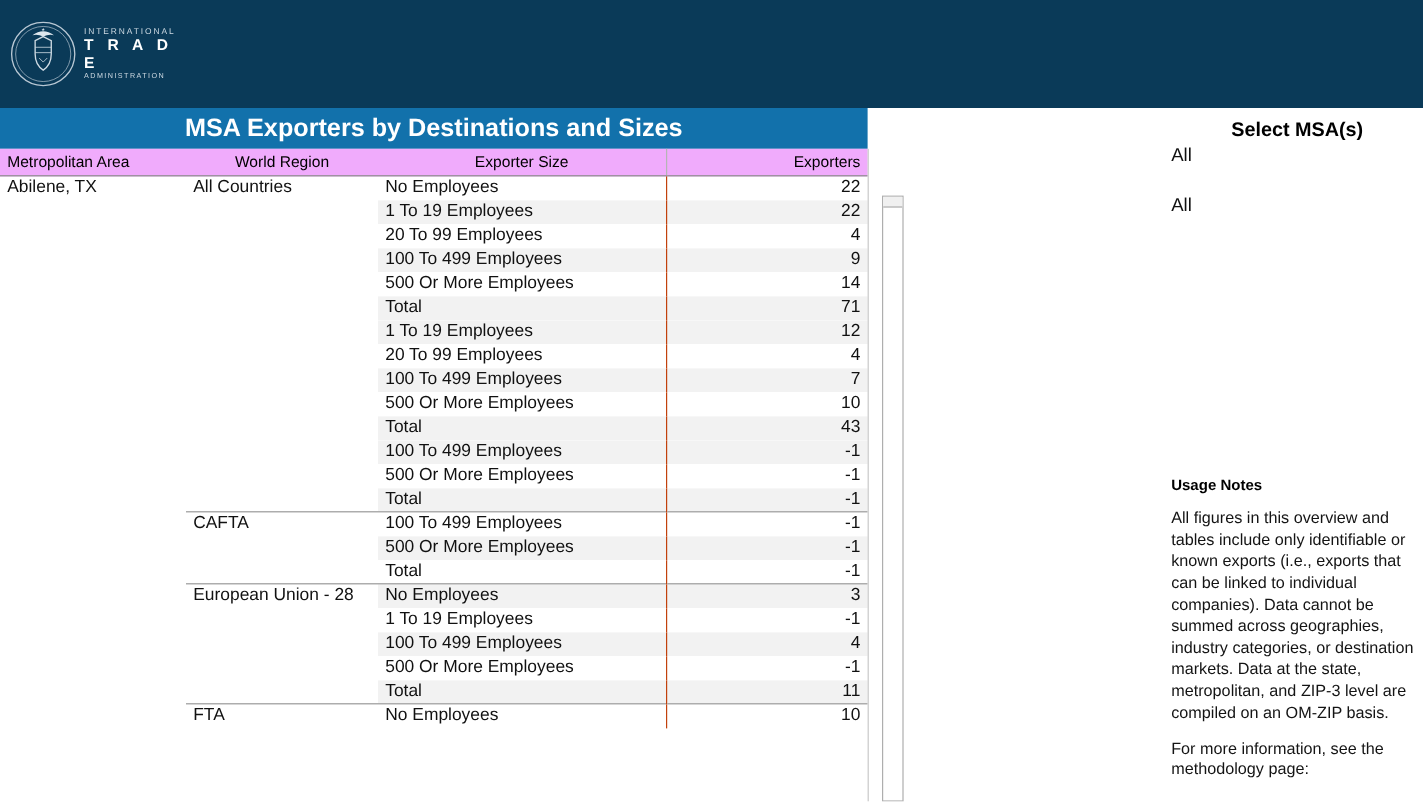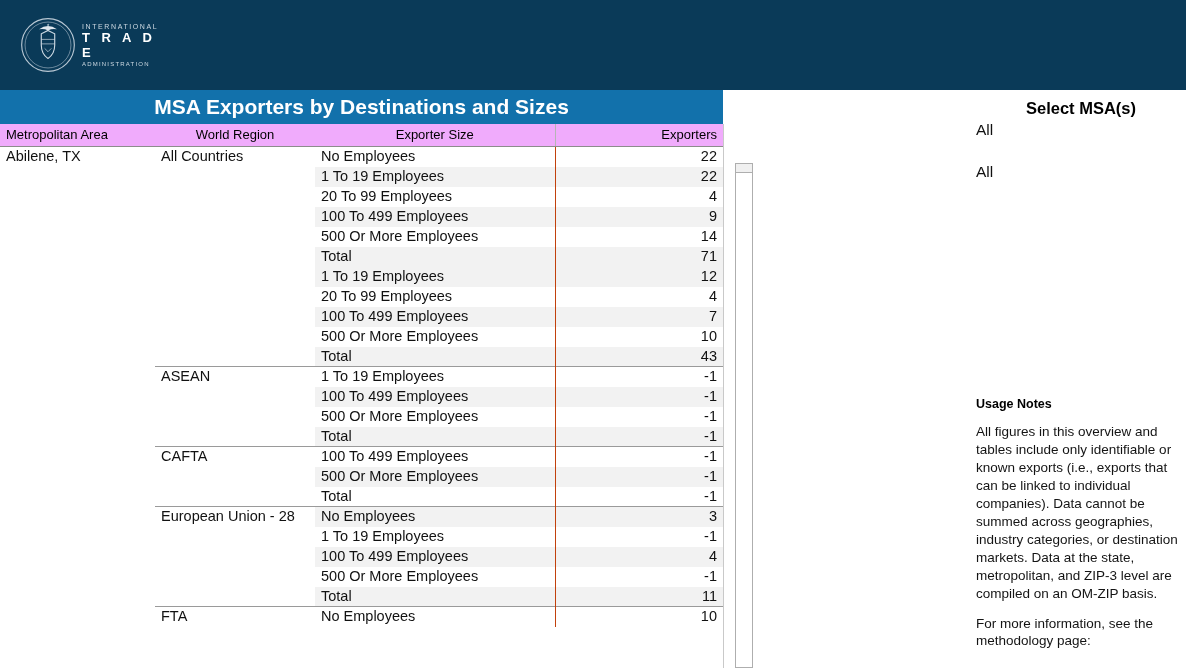--- a/index.html
+++ b/index.html
@@ -12,21 +12,21 @@
   #app { position:relative; width:1186px; height:668px; }
 
   
   .header {
     position:absolute; left:0; top:0; width:1186px; height:90px;
     background:#0a3a58;
     display:flex; align-items:center;
   }
   .logo-block {
     width:150px; height:90px; flex:0 0 150px;
-    display:flex; align-items:center; gap:6px; padding-left:20px;
+    display:flex; align-items:center; gap:6px; padding-left:8px;
   }
   .seal { width:56px; height:56px; flex:0 0 56px; }
   .ita-word { line-height:1.15; color:#e8eef3; }
   .ita-l1 { font-size:7px; letter-spacing:1.6px; color:#cdd9e2; }
   .ita-l2 { font-size:13px; letter-spacing:4px; font-weight:bold; color:#ffffff; }
   .ita-l3 { font-size:6px; letter-spacing:1.2px; color:#cdd9e2; }
   .title-block {
     flex:1 1 auto; text-align:center; padding-right:150px;
   }
   .title-main {
@@ -216,26 +216,20 @@
             <td class="region"></td>
             <td class="size">500 Or More Employees</td>
             <td class="val">10</td>
           </tr>
           <tr class="alt">
             <td class="metro"></td>
             <td class="region"></td>
             <td class="size">Total</td>
             <td class="val">43</td>
           </tr>
-          <tr class="group-start">
-            <td class="metro"></td>
-            <td class="region">ASEAN</td>
-            <td class="size">1 To 19 Employees</td>
-            <td class="val">-1</td>
-          </tr>
           <tr class="alt">
             <td class="metro"></td>
             <td class="region"></td>
             <td class="size">100 To 499 Employees</td>
             <td class="val">-1</td>
           </tr>
           <tr>
             <td class="metro"></td>
             <td class="region"></td>
             <td class="size">500 Or More Employees</td>

